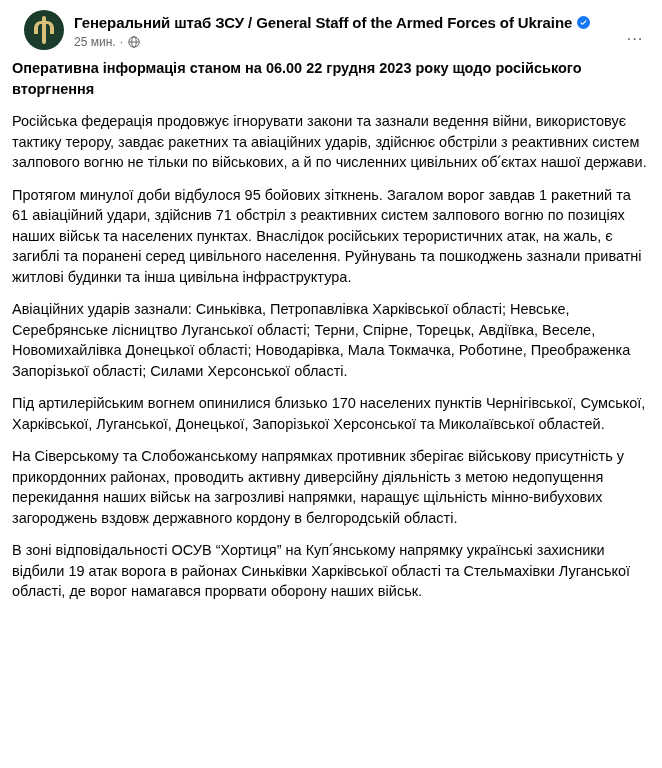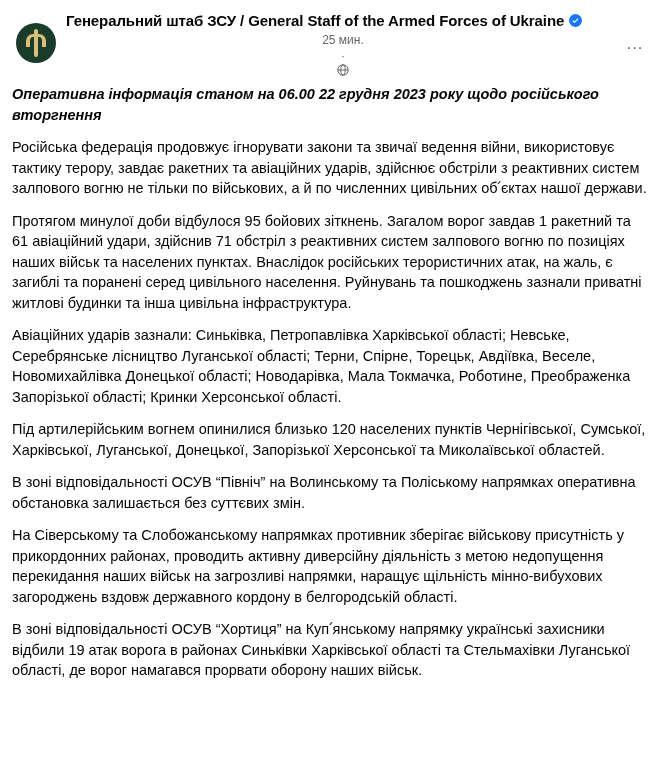--- a/index.html
+++ b/index.html
@@ -13,22 +13,22 @@
     color: #050505;
   }
   .post {
     width: 662px;
     box-sizing: border-box;
     padding: 0;
     background: #ffffff;
   }
   .post-header {
     display: flex;
-    align-items: center;
-    padding: 10px 12px 2px 16px;
+    align-items: flex-end;
+    padding: 10px 12px 2px 24px;
     box-sizing: border-box;
   }
   .avatar {
     width: 40px;
     height: 40px;
     border-radius: 50%;
     background: #1b3c2a;
     flex: 0 0 40px;
     position: relative;
     overflow: hidden;
@@ -92,21 +92,20 @@
     position: relative;
   }
   .verified svg { display: block; }
   .meta-line {
     display: flex;
     align-items: center;
     margin-top: 2px;
     font-size: 12px;
     color: #65676b;
     line-height: 16px;
-    flex-direction: column;
   }
   .meta-dot {
     margin: 0 4px;
     color: #65676b;
     font-size: 12px;
   }
   .globe-icon {
     width: 12px;
     height: 12px;
     display: inline-block;
@@ -130,21 +129,21 @@
   }
   .para {
     font-size: 14.5px;
     line-height: 20.5px;
     margin: 0 0 12px 0;
     color: #050505;
     text-align: left;
     word-wrap: break-word;
   }
   .para:last-child { margin-bottom: 4px; }
-  .para.bold { font-weight: bold; font-style: italic; }
+  .para.bold { font-weight: bold; }
 </style>
 </head>
 <body>
 
 <div class="post">
 
   <div class="post-header">
     <div class="avatar">
       <div class="emblem"></div>
     </div>
@@ -168,23 +167,22 @@
             <line x1="0.8" y1="6" x2="11.2" y2="6" stroke="#65676b" stroke-width="1"></line>
           </svg>
         </span>
       </div>
     </div>
     <div class="more-btn">...</div>
   </div>
 
   <div class="post-body">
     <p class="para bold">Оперативна інформація станом на 06.00 22 грудня 2023 року щодо російського вторгнення</p>
-    <p class="para">Російська федерація продовжує ігнорувати закони та звичаї ведення війни, використовує тактику терору, завдає ракетних та авіаційних ударів, здійснює обстріли з реактивних систем залпового вогню не тільки по військових, а й по численних цивільних об՛єктах нашої держави.</p>
+    <p class="para">Російська федерація продовжує ігнорувати закони та зазнали ведення війни, використовує тактику терору, завдає ракетних та авіаційних ударів, здійснює обстріли з реактивних систем залпового вогню не тільки по військових, а й по численних цивільних об՛єктах нашої держави.</p>
     <p class="para">Протягом минулої доби відбулося 95 бойових зіткнень. Загалом ворог завдав 1 ракетний та 61 авіаційний удари, здійснив 71 обстріл з реактивних систем залпового вогню по позиціях наших військ та населених пунктах. Внаслідок російських терористичних атак, на жаль, є загиблі та поранені серед цивільного населення. Руйнувань та пошкоджень зазнали приватні житлові будинки та інша цивільна інфраструктура.</p>
-    <p class="para">Авіаційних ударів зазнали: Синьківка, Петропавлівка Харківської області; Невське, Серебрянське лісництво Луганської області; Терни, Спірне, Торецьк, Авдіївка, Веселе, Новомихайлівка Донецької області; Новодарівка, Мала Токмачка, Роботине, Преображенка Запорізької області; Кринки Херсонської області.</p>
-    <p class="para">Під артилерійським вогнем опинилися близько 120 населених пунктів Чернігівської, Сумської, Харківської, Луганської, Донецької, Запорізької Херсонської та Миколаївської областей.</p>
-    <p class="para">В зоні відповідальності ОСУВ “Північ” на Волинському та Поліському напрямках оперативна обстановка залишається без суттєвих змін.</p>
+    <p class="para">Авіаційних ударів зазнали: Синьківка, Петропавлівка Харківської області; Невське, Серебрянське лісництво Луганської області; Терни, Спірне, Торецьк, Авдіївка, Веселе, Новомихайлівка Донецької області; Новодарівка, Мала Токмачка, Роботине, Преображенка Запорізької області; Силами Херсонської області.</p>
+    <p class="para">Під артилерійським вогнем опинилися близько 170 населених пунктів Чернігівської, Сумської, Харківської, Луганської, Донецької, Запорізької Херсонської та Миколаївської областей.</p>
     <p class="para">На Сіверському та Слобожанському напрямках противник зберігає військову присутність у прикордонних районах, проводить активну диверсійну діяльність з метою недопущення перекидання наших військ на загрозливі напрямки, наращує щільність мінно-вибухових загороджень  вздовж державного кордону в белгородській області.</p>
     <p class="para">В зоні відповідальності ОСУВ “Хортиця” на Куп՛янському напрямку українські захисники відбили 19 атак ворога в районах Синьківки Харківської області та Стельмахівки Луганської області, де ворог намагався прорвати оборону наших військ.</p>
 
   </div>
 
 </div>
 
 </body></html>

